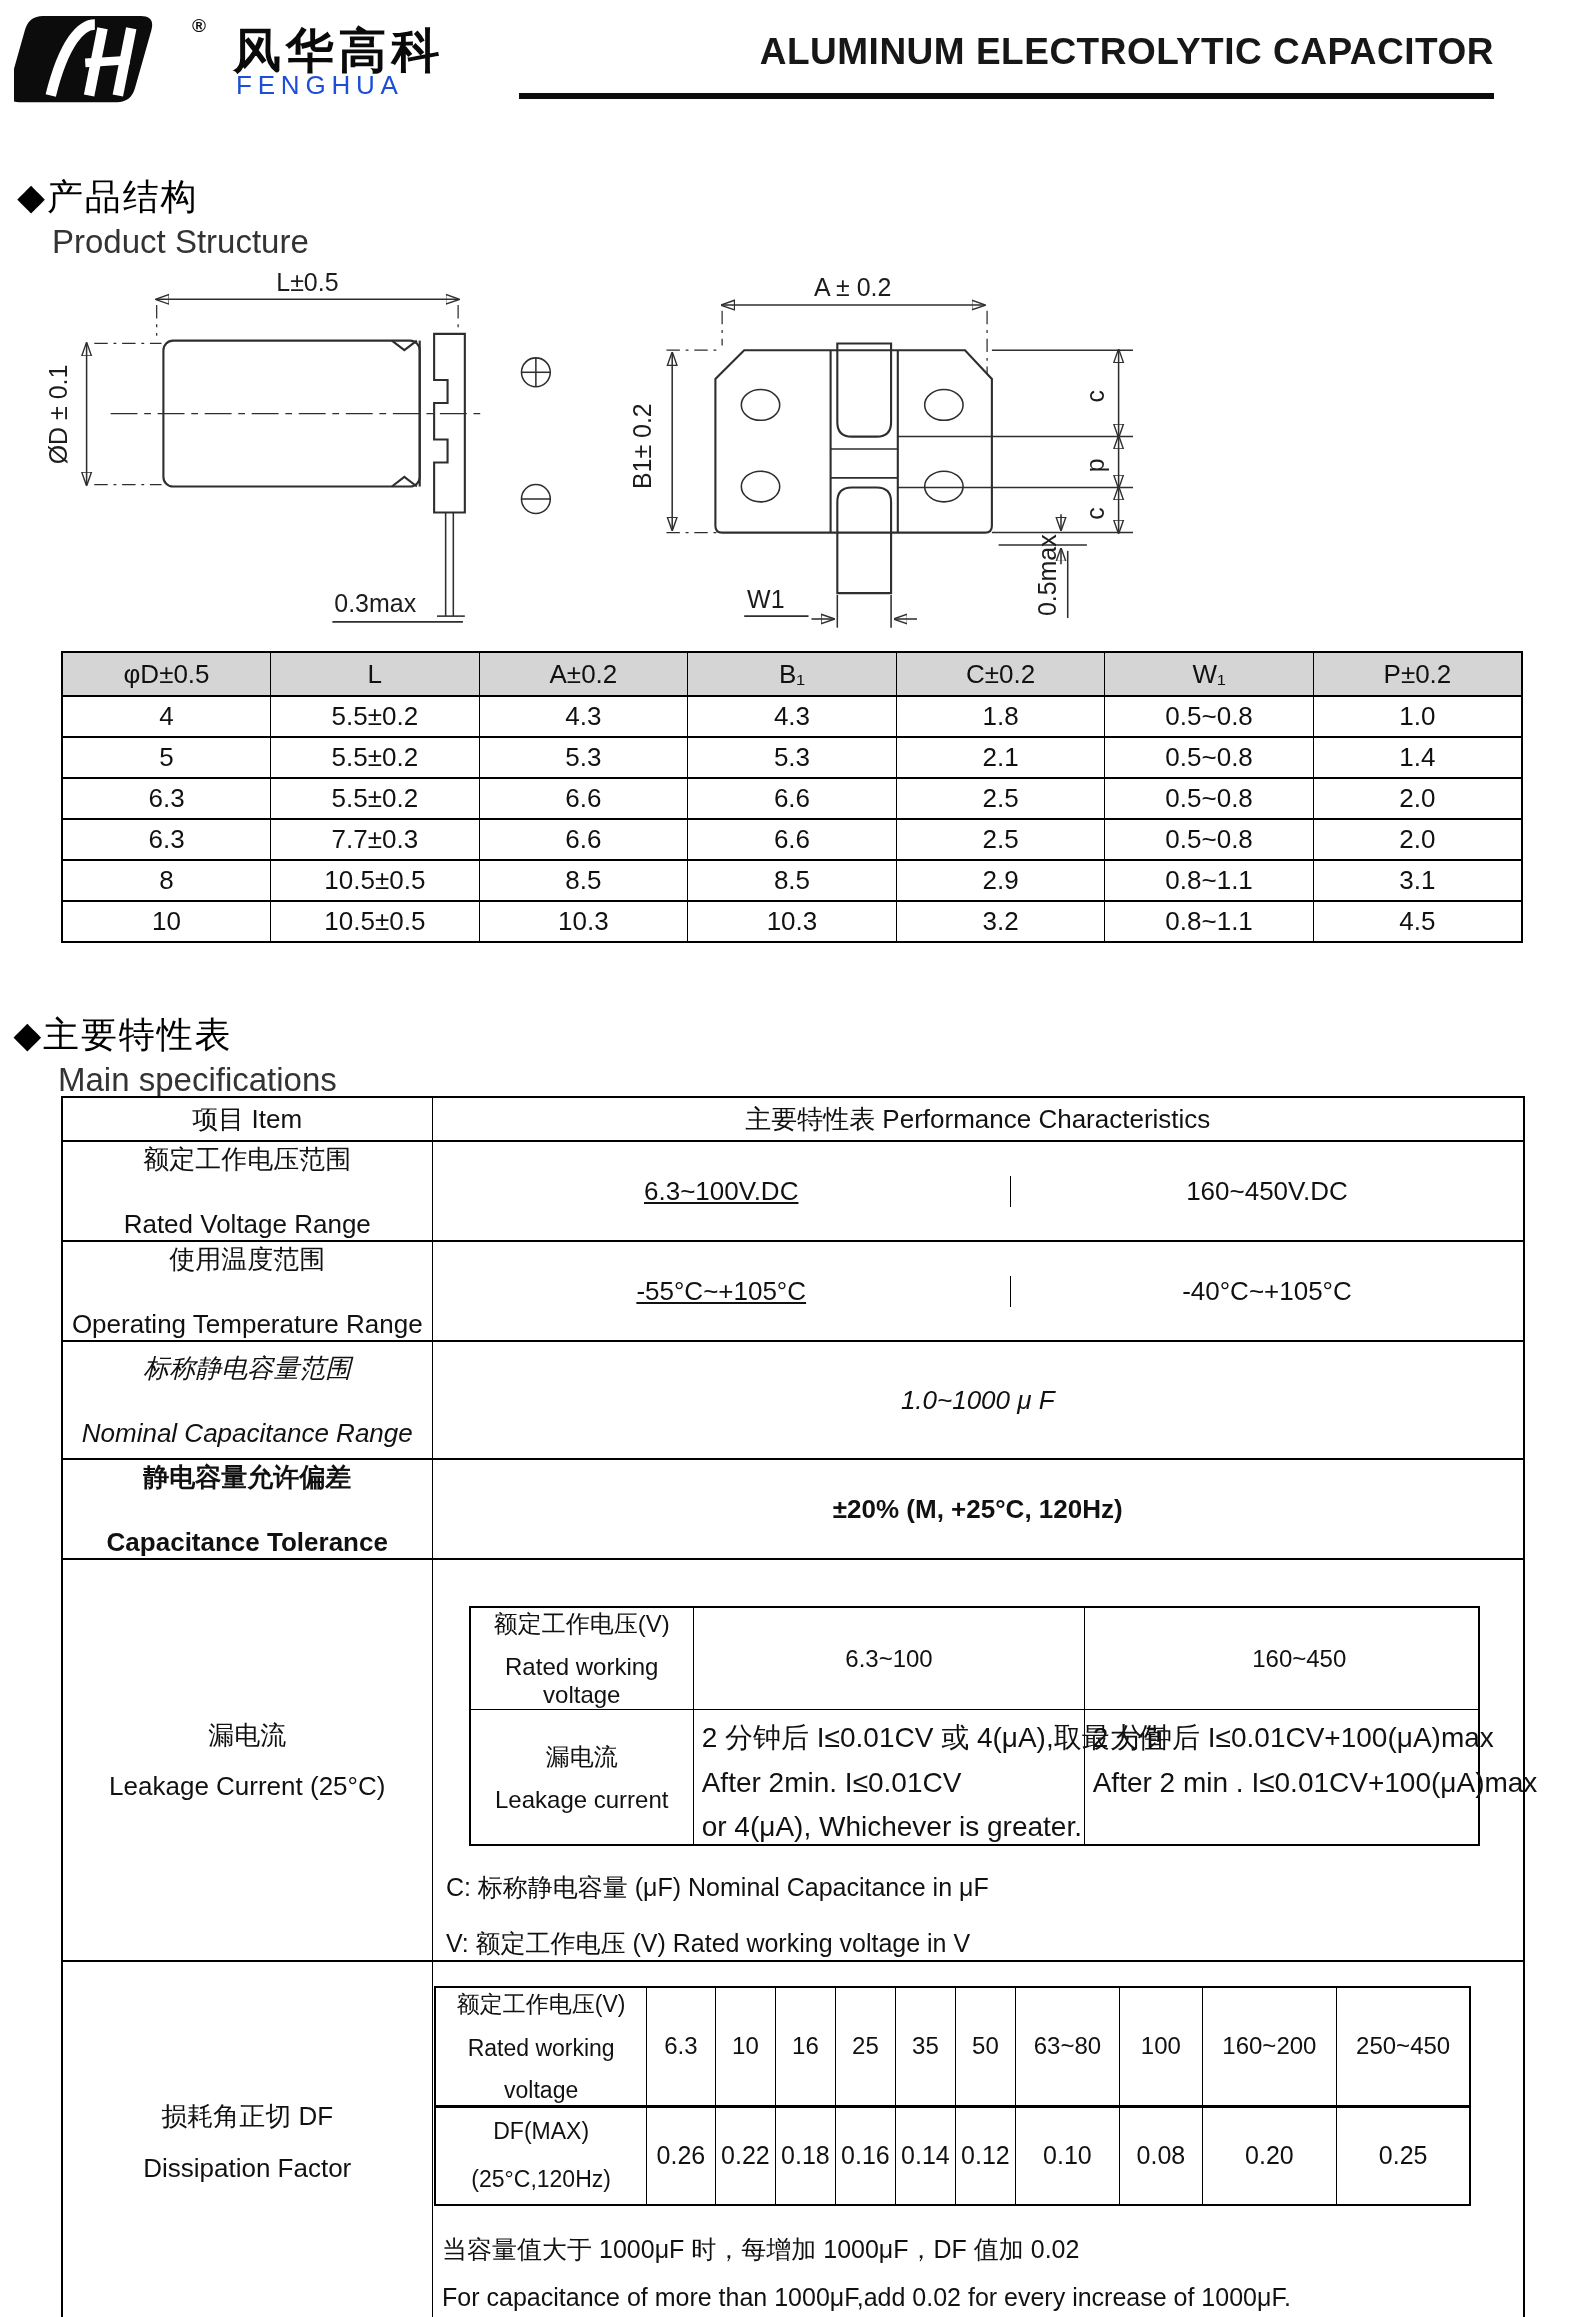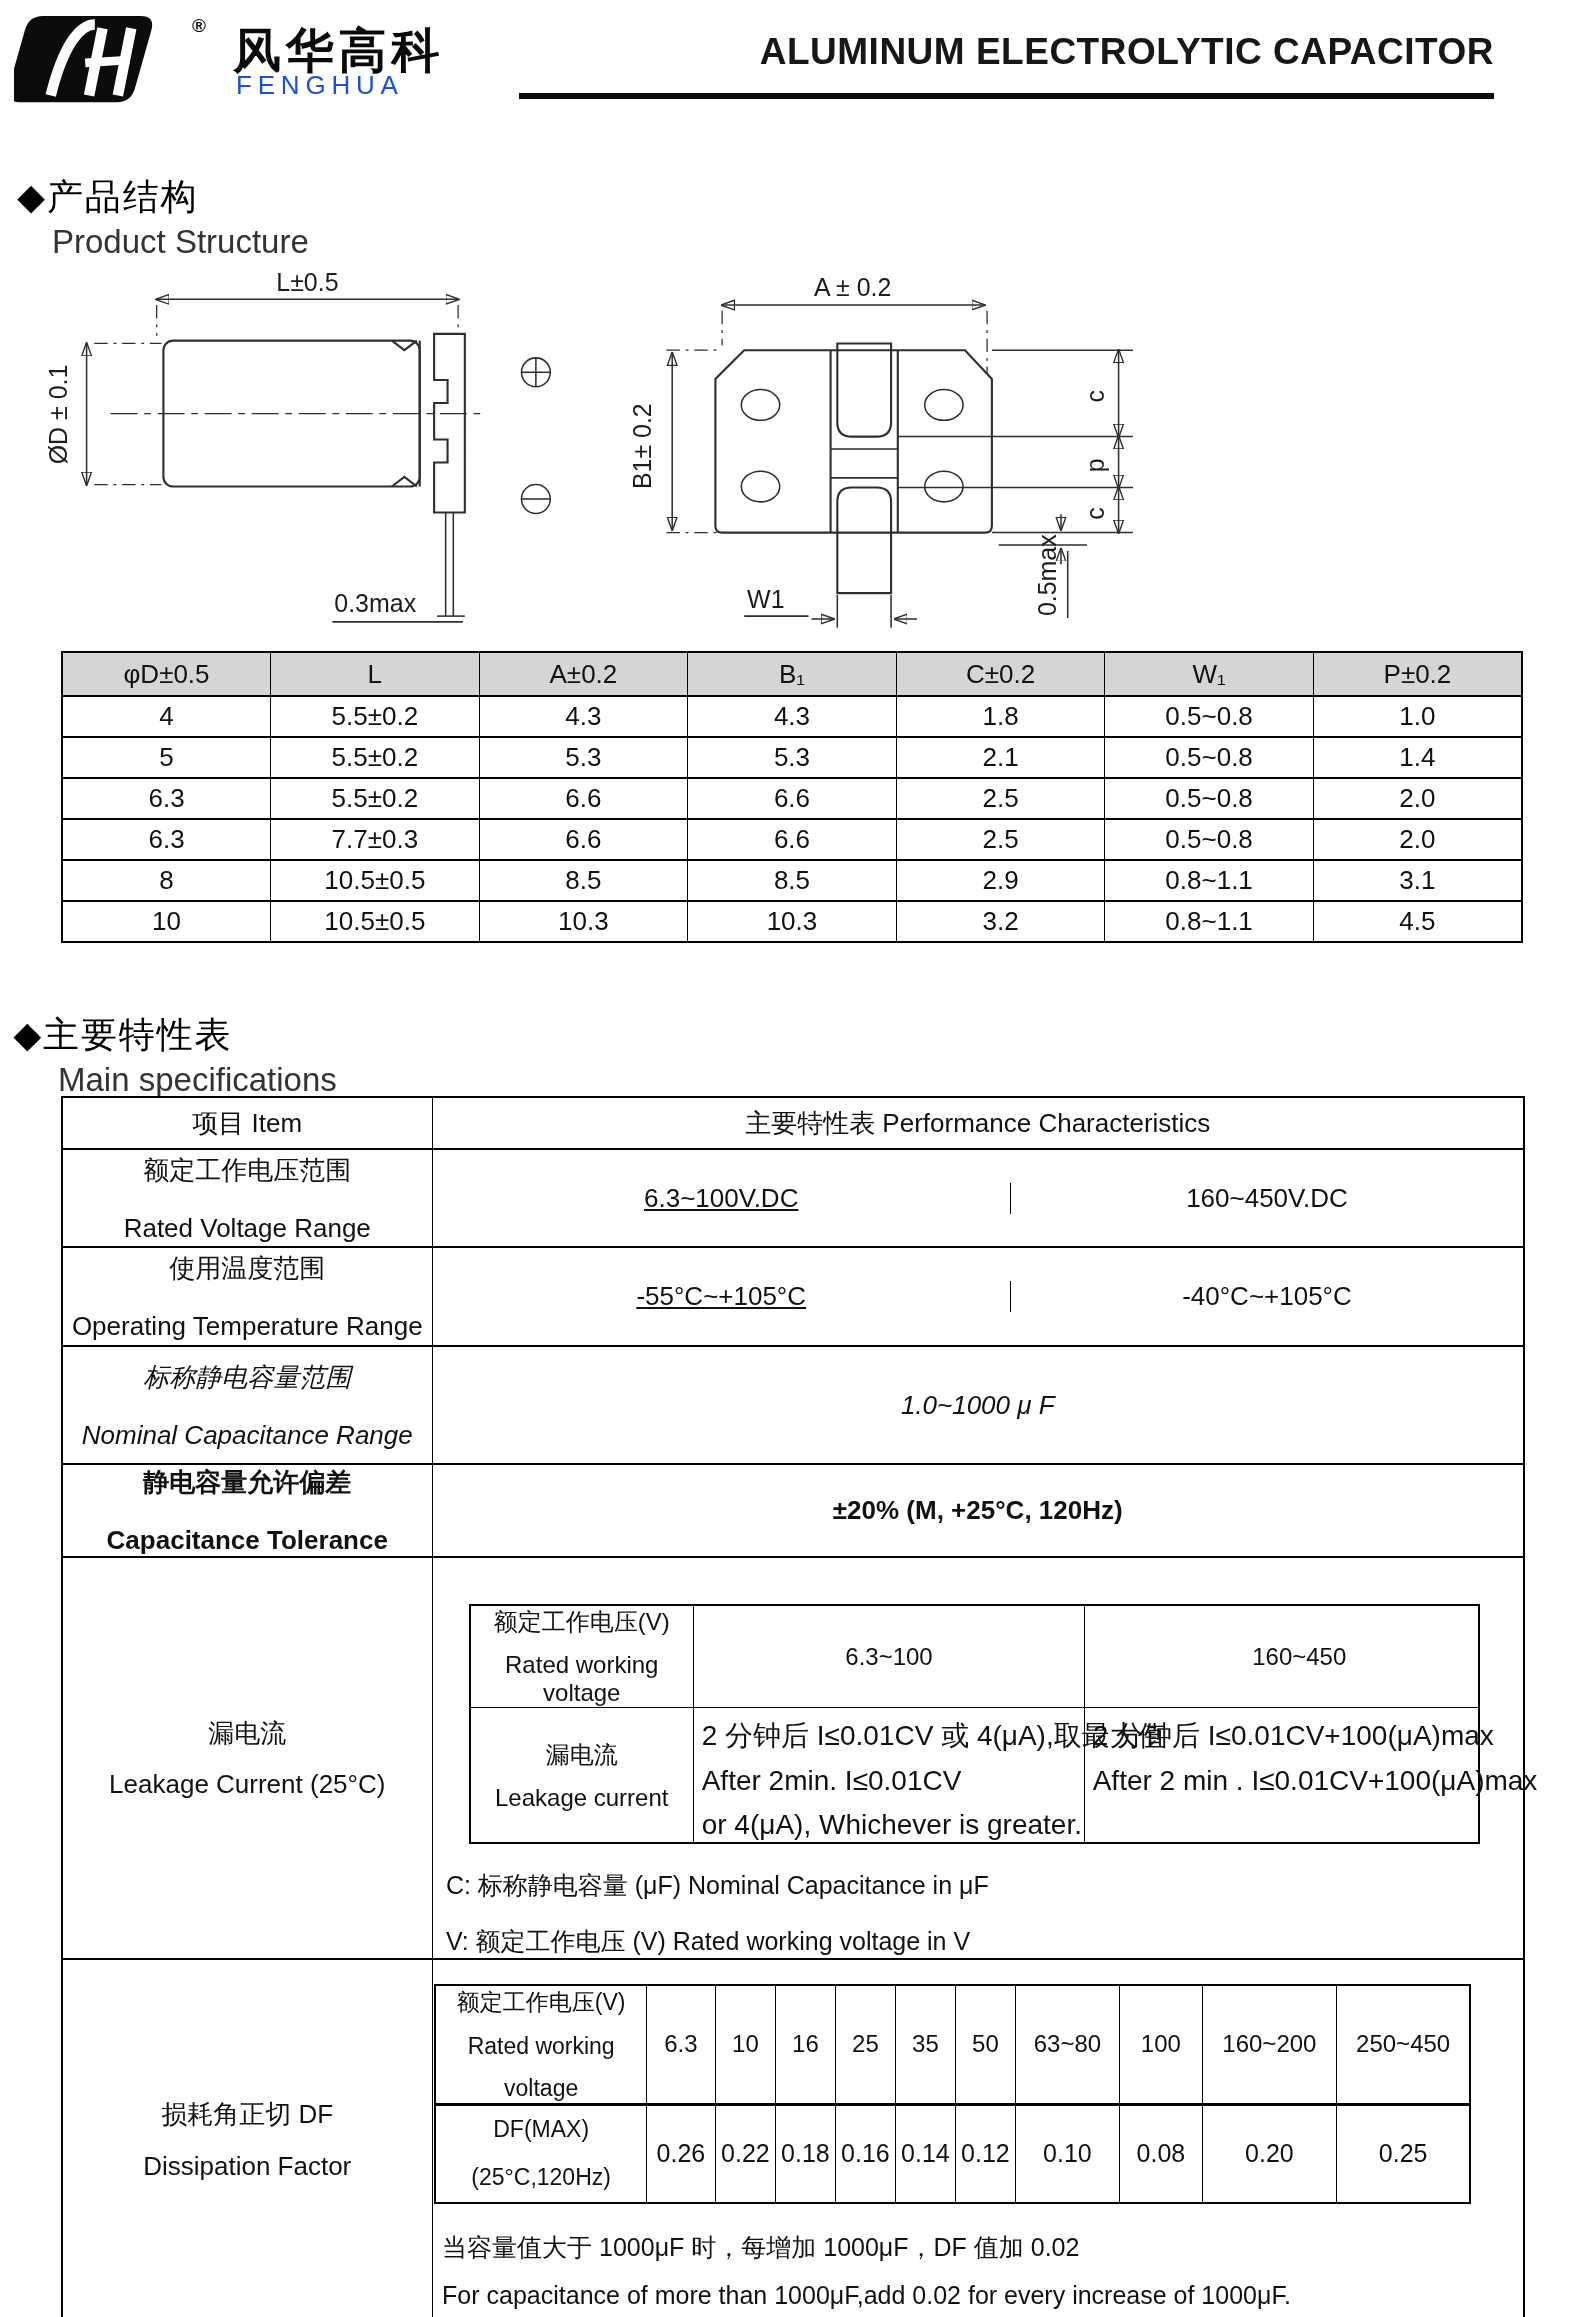--- a/index.html
+++ b/index.html
@@ -16,21 +16,21 @@
   .sec-cn{font-size:36px;color:#000;letter-spacing:1.9px;}
   .sec-en{font-size:33px;color:#333;}
   
   table{border-collapse:collapse;table-layout:fixed;}
   .dim{width:1462px;font-size:26px;text-align:center;border:2.9px solid #000;}
   .dim td,.dim th{border:1.9px solid #000;border-top-width:2.9px;border-bottom-width:2.9px;font-weight:normal;padding:0;}
   .dim thead th{background:#d5d5d5;height:42px;}
   .dim tbody td{height:39px;background:#fff;}
   .spec{width:1462px;font-size:26px;border:2.9px solid #000;}
   .spec>tbody>tr>td{border:1.9px solid #000;border-top-width:2.9px;border-bottom-width:2.9px;padding:0;vertical-align:middle;}
-  .lblcell{display:flex;flex-direction:column;align-items:center;justify-content:center;gap:25px;height:100%;text-align:center;}
+  .lblcell{display:flex;flex-direction:column;align-items:center;justify-content:center;gap:32px;height:100%;text-align:center;}
   .lblcell .en{white-space:nowrap;}
   .split{display:flex;width:100%;height:100%;align-items:stretch;}
   .split .sub{display:flex;align-items:center;justify-content:center;}
   .split .sub:first-child{width:53%;text-decoration:underline;}
   .split .sub:last-child{width:47%;border-left:1.9px solid #000;}
   .centerval{display:flex;align-items:center;justify-content:center;height:100%;}
   
   .inner{border:2.9px solid #000;font-size:24px;}
   .inner td{border:1.9px solid #000;padding:0;}
   .leak{width:1009px;margin:46px 0 0 36px;}
@@ -246,21 +246,21 @@
     <span>◆</span><span>主要特性表</span>
   </div>
   <div class="abs sec-en" style="left:58px;top:1061px;">Main specifications</div>
 
   <table class="spec abs" style="left:61px;top:1096px;">
     <colgroup>
         <col style="width:370px">
         <col style="width:1092px">
       </colgroup>
     <tbody>
-      <tr style="height:52px;">
+      <tr style="height:44px;">
         <td style="text-align:center;">项目 Item</td>
         <td style="text-align:center;">主要特性表 Performance Characteristics</td>
       </tr>
 
       <tr style="height:98px;">
         <td>
           <div class="lblcell">
             <div>额定工作电压范围</div>
             <div class="en">Rated Voltage Range</div>
           </div>

